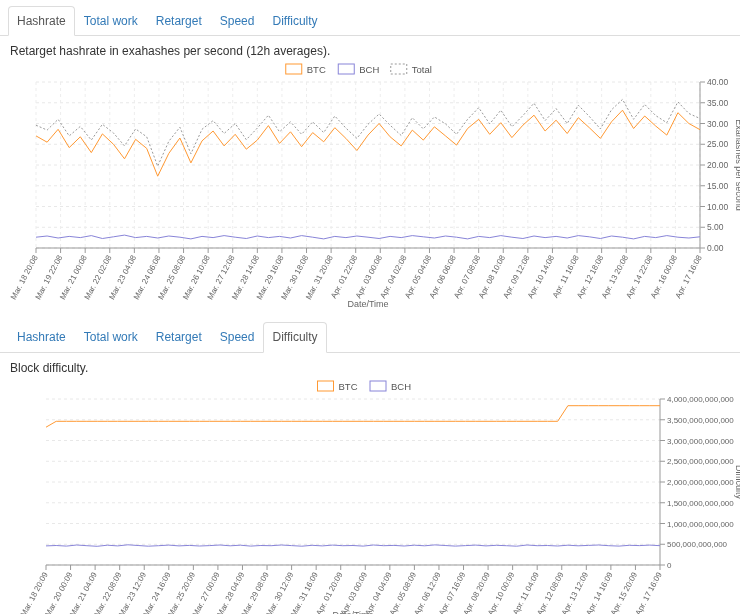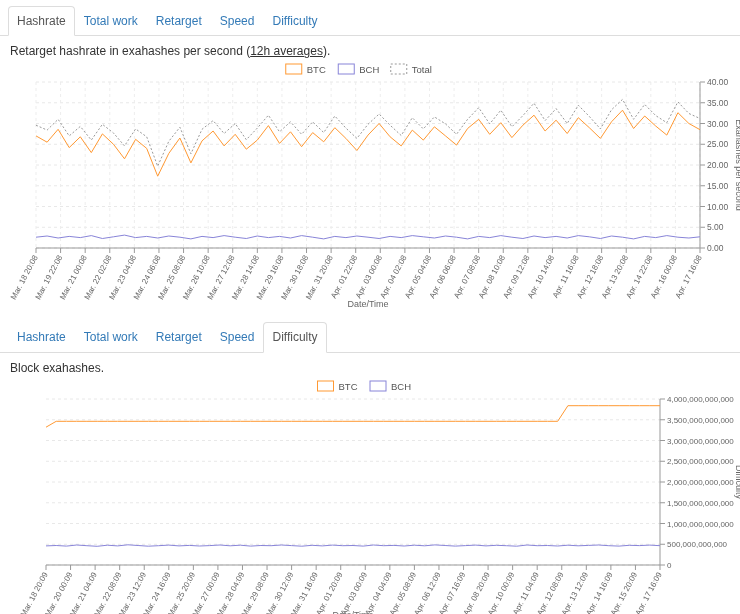--- a/index.html
+++ b/index.html
@@ -32,21 +32,20 @@
     background: #fff;
     border-color: #ddd #ddd #fff;
     cursor: default;
   }
   .desc {
     font-size: 12px;
     margin: 8px 0 2px 10px;
   }
   .inline-link {
     color: #333;
-    text-decoration: underline;
     cursor: pointer;
   }
   .chart { width: 740px; }
   svg text { font-family: "Liberation Sans", sans-serif; }
 </style>
 </head>
 <body>
 
 <div class="nav-tabs">
   <a class="tab active">Hashrate</a>
@@ -192,21 +191,21 @@
     </svg></div>
 
 <div class="nav-tabs">
   <a class="tab">Hashrate</a>
   <a class="tab">Total work</a>
   <a class="tab">Retarget</a>
   <a class="tab">Speed</a>
   <a class="tab active">Difficulty</a>
 </div>
 
-<p class="desc"><span>Block exahashes.</span></p>
+<p class="desc"><span>Block difficulty.</span></p>
 
 <div id="chart2" class="chart"><svg width="740" height="246">
       <line x1="46" y1="188" x2="660" y2="188" stroke="#e8e8e8" stroke-dasharray="3 3"></line>
       <line x1="660" y1="188" x2="665" y2="188" stroke="#999"></line>
       <text x="667" y="191" font-size="8" fill="#666">0</text>
       <line x1="46" y1="167.25" x2="660" y2="167.25" stroke="#e8e8e8" stroke-dasharray="3 3"></line>
       <line x1="660" y1="167.25" x2="665" y2="167.25" stroke="#999"></line>
       <text x="667" y="170.25" font-size="8" fill="#666">500,000,000,000</text>
       <line x1="46" y1="146.5" x2="660" y2="146.5" stroke="#e8e8e8" stroke-dasharray="3 3"></line>
       <line x1="660" y1="146.5" x2="665" y2="146.5" stroke="#999"></line>

